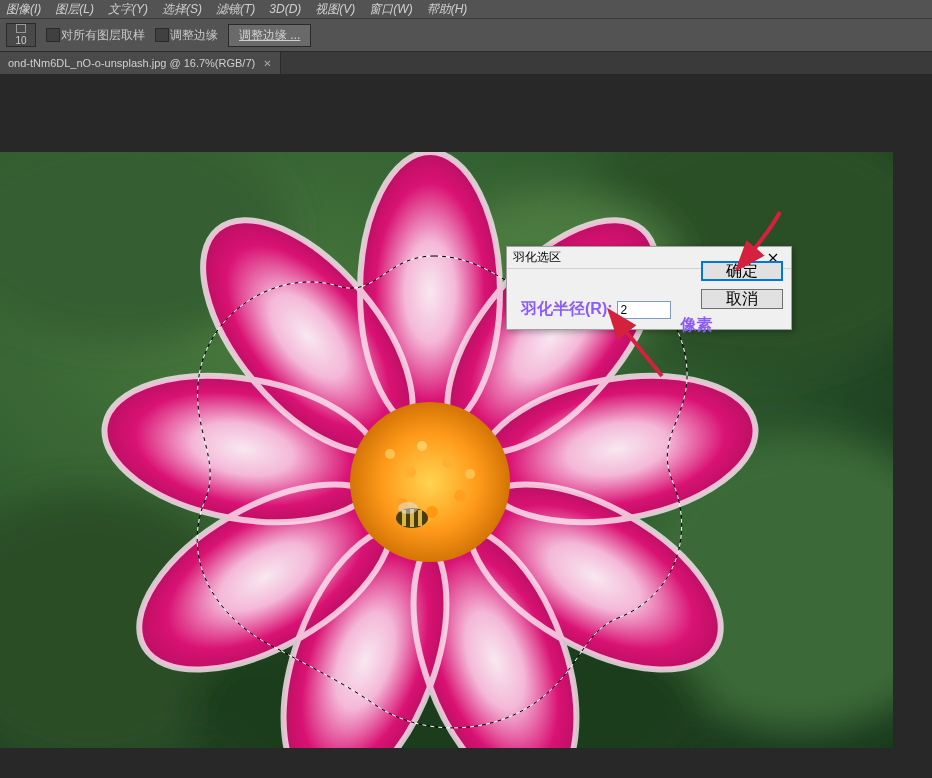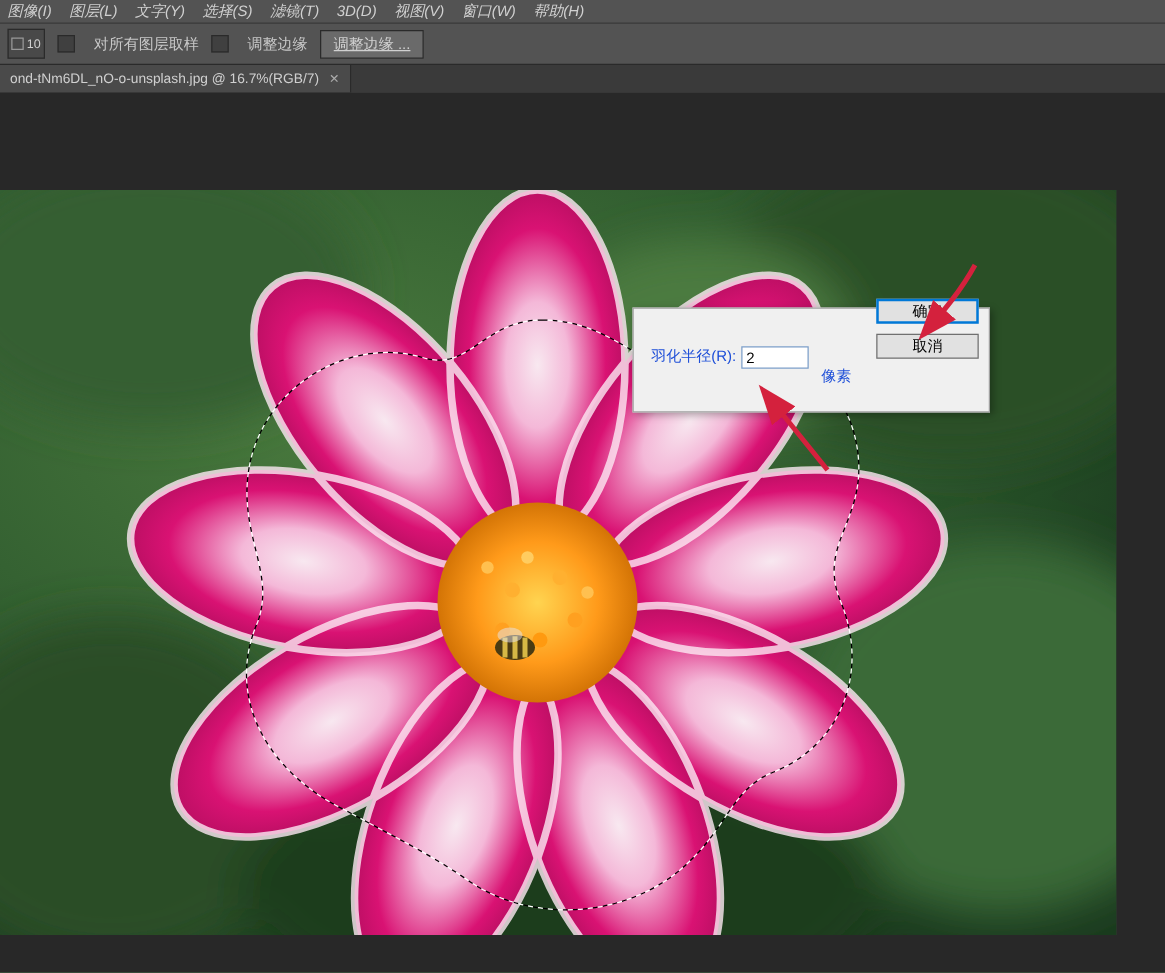--- a/index.html
+++ b/index.html
@@ -38,30 +38,31 @@
     }
     .tool-indicator {
       width: 30px;
       height: 24px;
       border: 1px solid #2a2a2a;
       background: #494949;
       display: flex;
       align-items: center;
       justify-content: center;
       gap: 2px;
+      flex-direction: column;
     }
     .sample-box {
       width: 10px; height: 10px;
       border: 1px solid #999;
       display: inline-block;
     }
     .option-group {
       display: flex;
       align-items: center;
-      gap: 15px;
+      gap: 1px;
     }
     .checkbox {
       width: 14px; height: 14px;
       border: 1px solid #2a2a2a;
       background: #404040;
       display: inline-block;
     }
     .option-label { color: #c8c8c8; }
     .refine-btn {
       background: #6a6a6a;
@@ -153,21 +154,21 @@
       height: 60px;
     }
     .field-row {
       position: absolute;
       left: 14px;
       top: 14px;
       display: flex;
       align-items: center;
       gap: 4px;
     }
-    .field-label { color: #1d4ed8; font-size: 12px; }
+    .field-label { color: #8b5cf6; font-size: 16px; font-weight: bold; }
     .field-input {
       width: 54px;
       height: 18px;
       border: 1px solid #7a9cc6;
       background: #fff;
       padding: 0 3px;
       font-size: 12px;
     }
     .suffix-label { margin-left: 6px; margin-top: 32px; }
     .dialog-buttons {
@@ -176,21 +177,21 @@
       top: -8px;
       display: flex;
       flex-direction: column;
       gap: 8px;
     }
     .dlg-btn {
       width: 82px;
       height: 20px;
       border: 1px solid #707070;
       background: #e1e1e1;
-      font-size: 12px;
+      font-size: 16px;
       display: flex;
       align-items: center;
       justify-content: center;
       color: #000;
     }
     .dlg-btn.primary {
       border: 2px solid #0078d7;
     }
     
     .arrow {
@@ -347,20 +348,28 @@
         C 176 432 150 420 110 398
         C 48 368 14 308 40 248
         C 54 210 28 182 32 134
         C 38 62 112 18 172 36
         C 210 48 220 6 268 6 Z" fill="none" stroke="#fff" stroke-width="1" stroke-dasharray="4 4" stroke-dashoffset="4"></path>
     </svg>
   </div>
 </div>
 
 <div class="dialog">
+  <div class="dialog-title-bar">
+    <span class="dialog-title">羽化选区</span>
+    <span class="dialog-close">
+      <svg viewBox="0 0 10 10">
+          <path d="M1 1 L9 9 M9 1 L1 9" stroke="#000" stroke-width="1.2"></path>
+        </svg>
+    </span>
+  </div>
   <div class="dialog-body">
     <div class="field-row">
       <span class="field-label">羽化半径(R):</span>
       <input class="field-input" value="2" style="">
       <span class="field-label suffix-label">像素</span>
     </div>
     <div class="dialog-buttons">
       <div class="dlg-btn primary">确定</div>
       <div class="dlg-btn">取消</div>
     </div>

